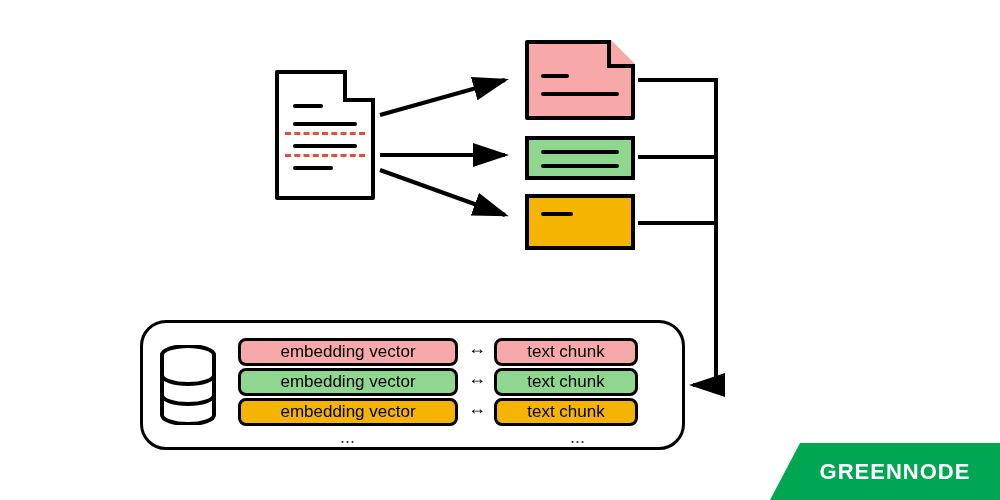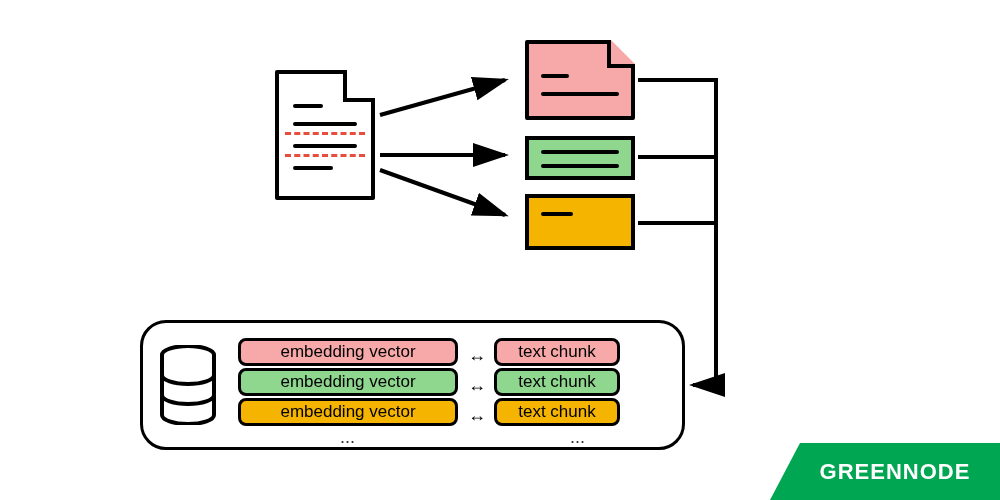--- a/index.html
+++ b/index.html
@@ -31,25 +31,25 @@
 .chunk-green .cl2{top:24px}
 
 .chunk-orange{left:525px;top:194px;width:110px;height:56px;background:#f5b400}
 .chunk-orange .line{position:absolute;height:4px;background:#000;border-radius:2px}
 .chunk-orange .cl1{top:14px;left:12px;width:32px}
 
 .storage{position:absolute;left:140px;top:320px;width:545px;height:130px;border:3px solid #000;border-radius:26px;background:#fff}
 .db{position:absolute;left:158px;top:345px;width:60px;height:80px}
 .db svg{width:100%;height:100%}
 
-.row{position:absolute;left:238px;display:flex;align-items:flex-end;gap:10px}
+.row{position:absolute;left:238px;display:flex;align-items:flex-start;gap:10px}
 .r1{top:338px}.r2{top:368px}.r3{top:398px}
 .pill{border:3px solid #000;border-radius:8px;padding:1px 14px;font-size:17px;text-align:center}
 .ev{width:220px}
-.tc{width:126px}
+.tc{width:144px}
 .pink{background:#f7a8a8}.green{background:#8fd68f}.orange{background:#f5b400}
 .bidir{font-size:18px;letter-spacing:-2px}
 .dots{position:absolute;font-size:18px;color:#333}
 .dots1{left:340px;top:427px}
 .dots2{left:570px;top:427px}
 
 .arrow{position:absolute}
 .arrow svg{overflow:visible}
 
 .logo{position:absolute;right:0;bottom:0;width:230px;height:57px;background:#00a651;clip-path:polygon(30px 0,100% 0,100% 100%,0 100%);display:flex;align-items:center;justify-content:center;padding-left:20px}

